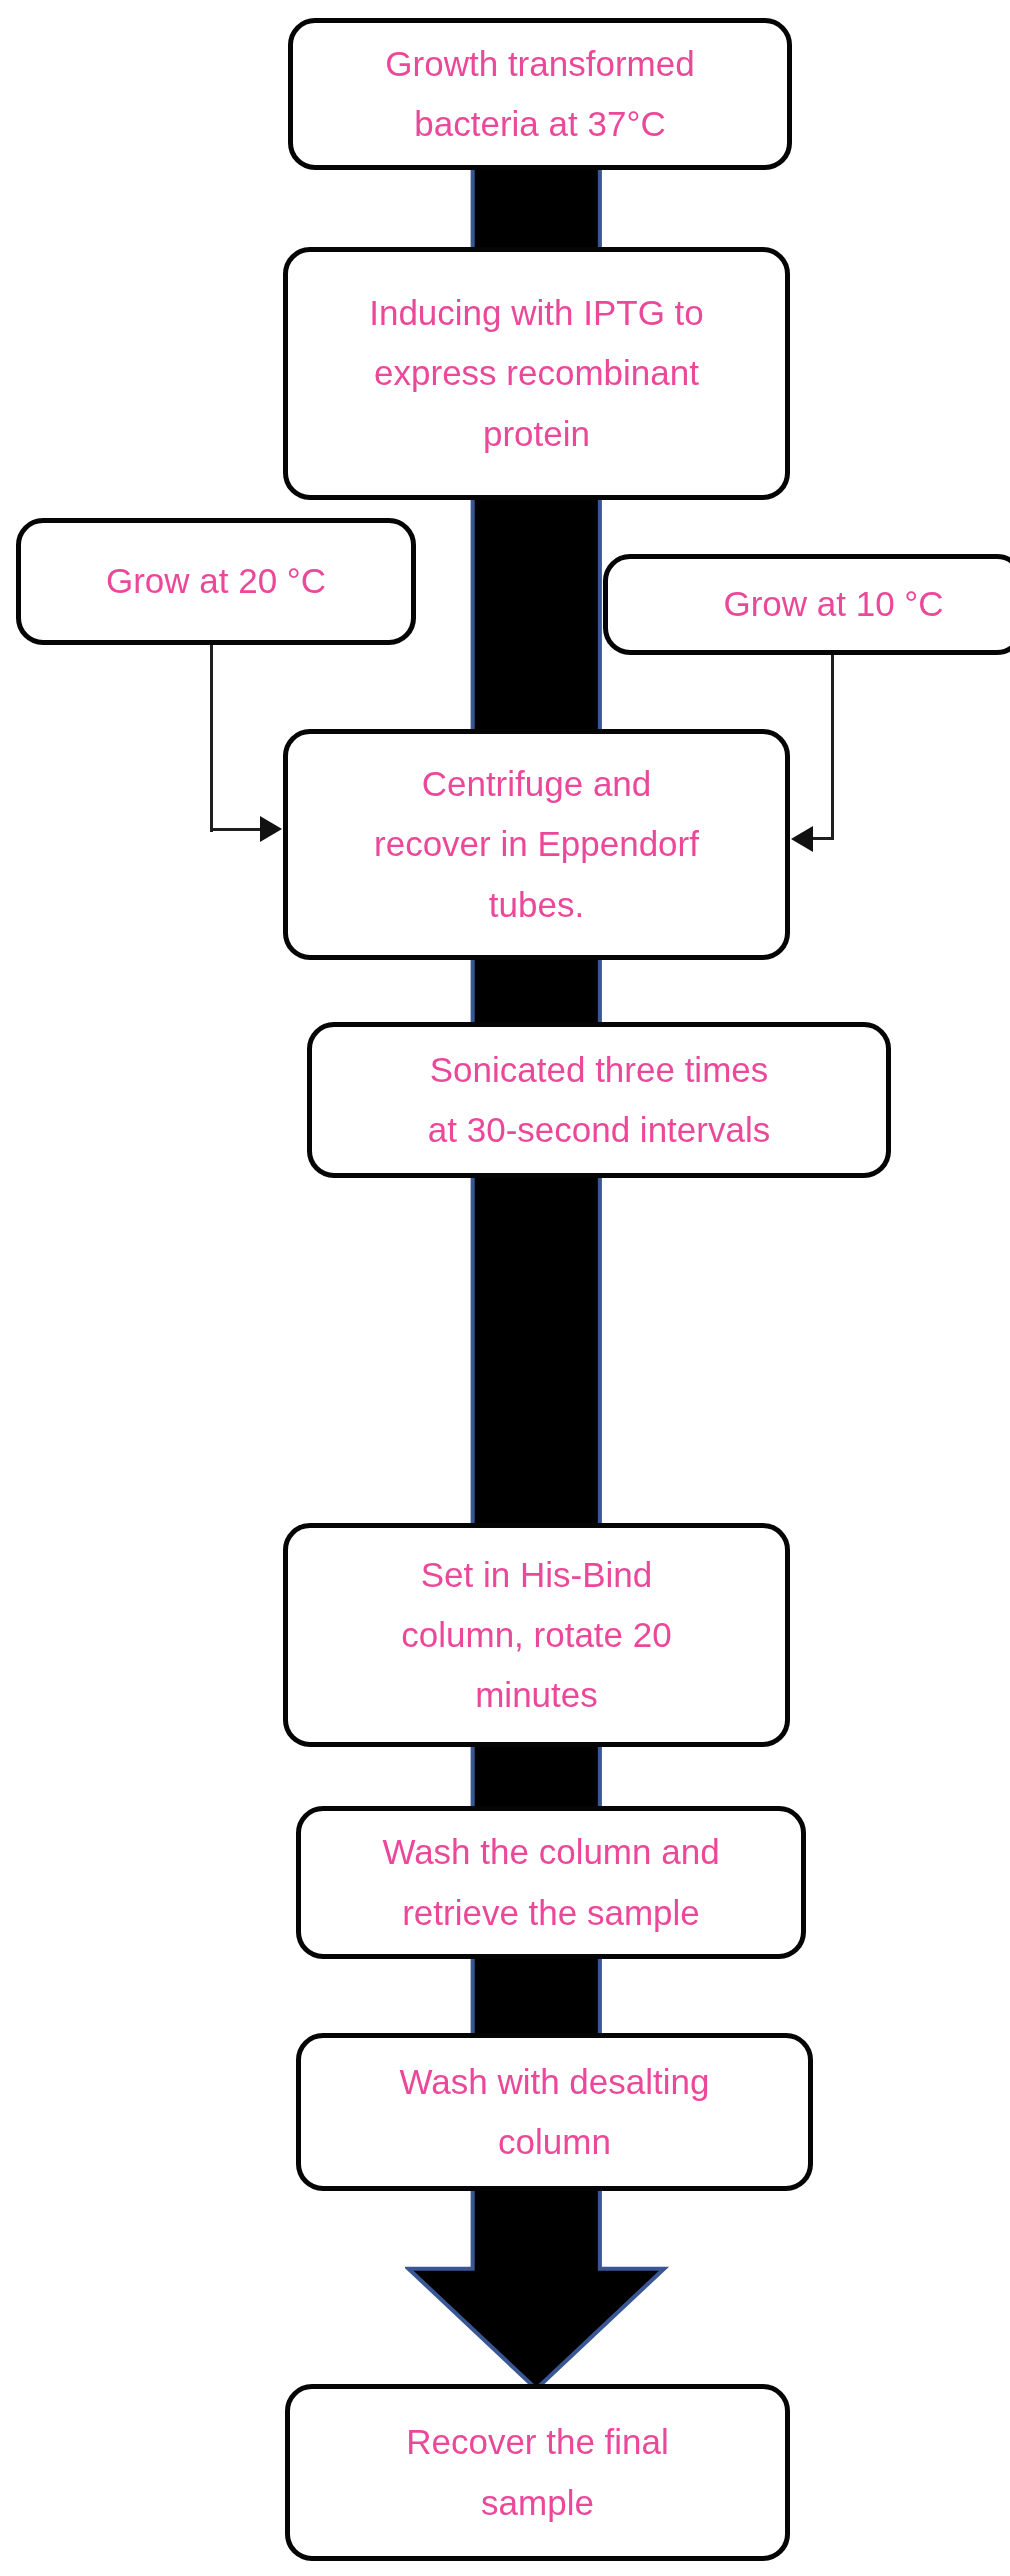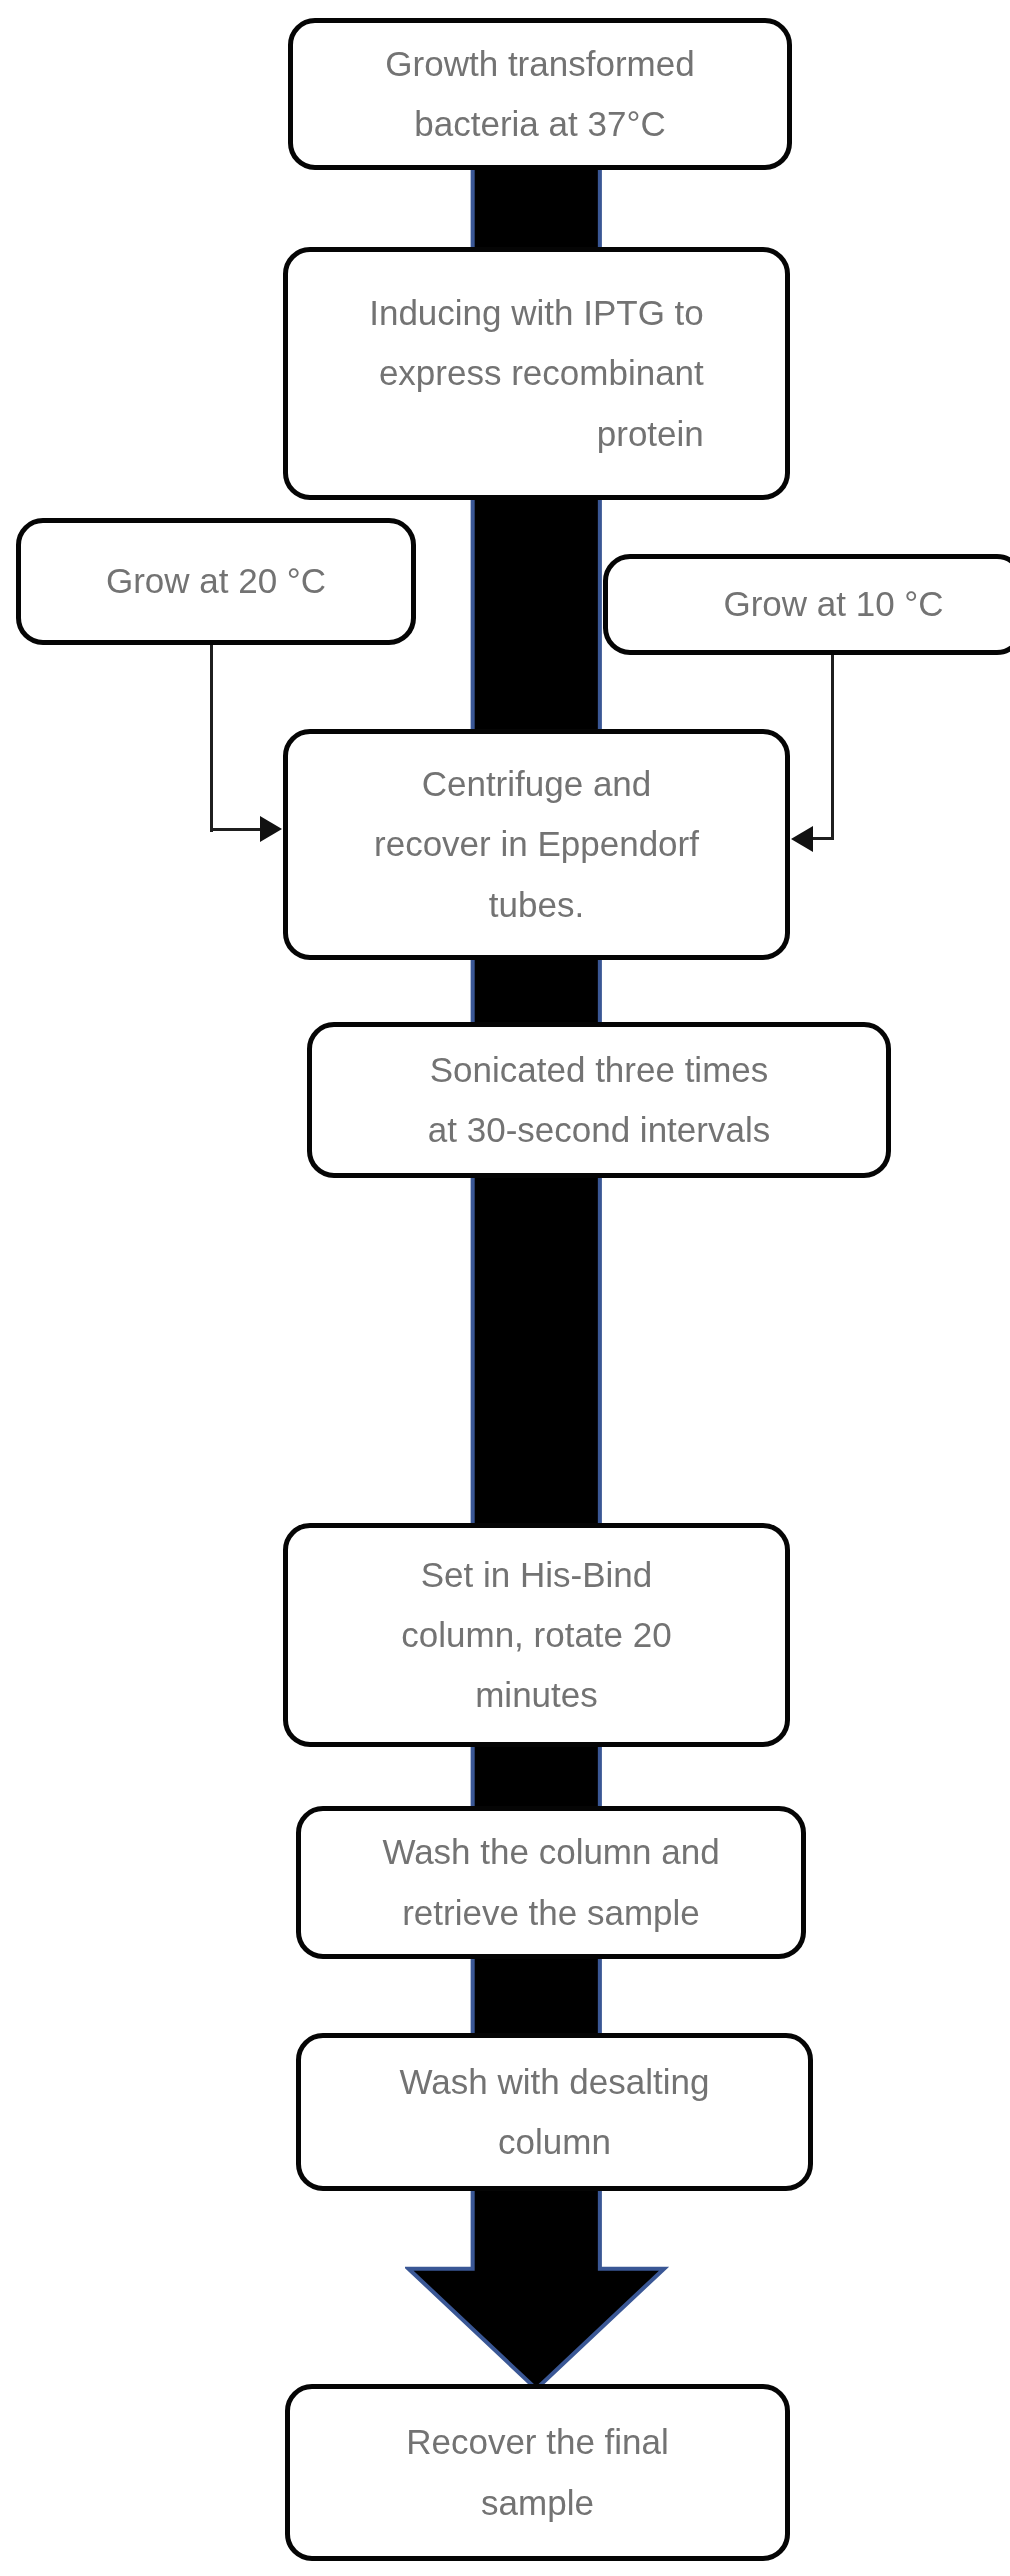--- a/index.html
+++ b/index.html
@@ -30,26 +30,26 @@
     box-sizing: border-box;
     background: #ffffff;
     border: 5.2px solid #050505;
     border-radius: 27px;
     display: flex;
     align-items: center;
     justify-content: center;
     text-align: center;
     font-size: 35px;
     line-height: 1.72;
-    color: #737373;
+    color: #ec4899;
     white-space: pre-line;
     z-index: 2;
   }
   .b1 { left: 288px;  top: 18px;   width: 504px; height: 152px; }
-  .b2 { left: 283px;  top: 247px;  width: 507px; height: 253px; text-align: right; }
+  .b2 { left: 283px;  top: 247px;  width: 507px; height: 253px; }
   .bl { left: 16px;   top: 518px;  width: 400px; height: 127px; }
   .br { left: 603px; top: 554px;  width: 421px; height: 101px; padding-left: 40px; }
   .b3 { left: 283px;  top: 729px; width: 507px; height: 231px; }
   .b4 { left: 283px;  top: 1022px; width: 584px; height: 156px; margin-left: 24px; }
   .b5 { left: 283px;  top: 1240px; width: 507px; height: 222px; }
   .b6 { left: 283px;  top: 1523px; width: 507px; height: 224px; }
   .b7 { left: 296px;  top: 1806px; width: 510px; height: 153px; }
   .b8 { left: 296px;  top: 2033px; width: 517px; height: 158px; }
   .b9 { left: 285px;  top: 2384px; width: 505px; height: 177px; }
 

